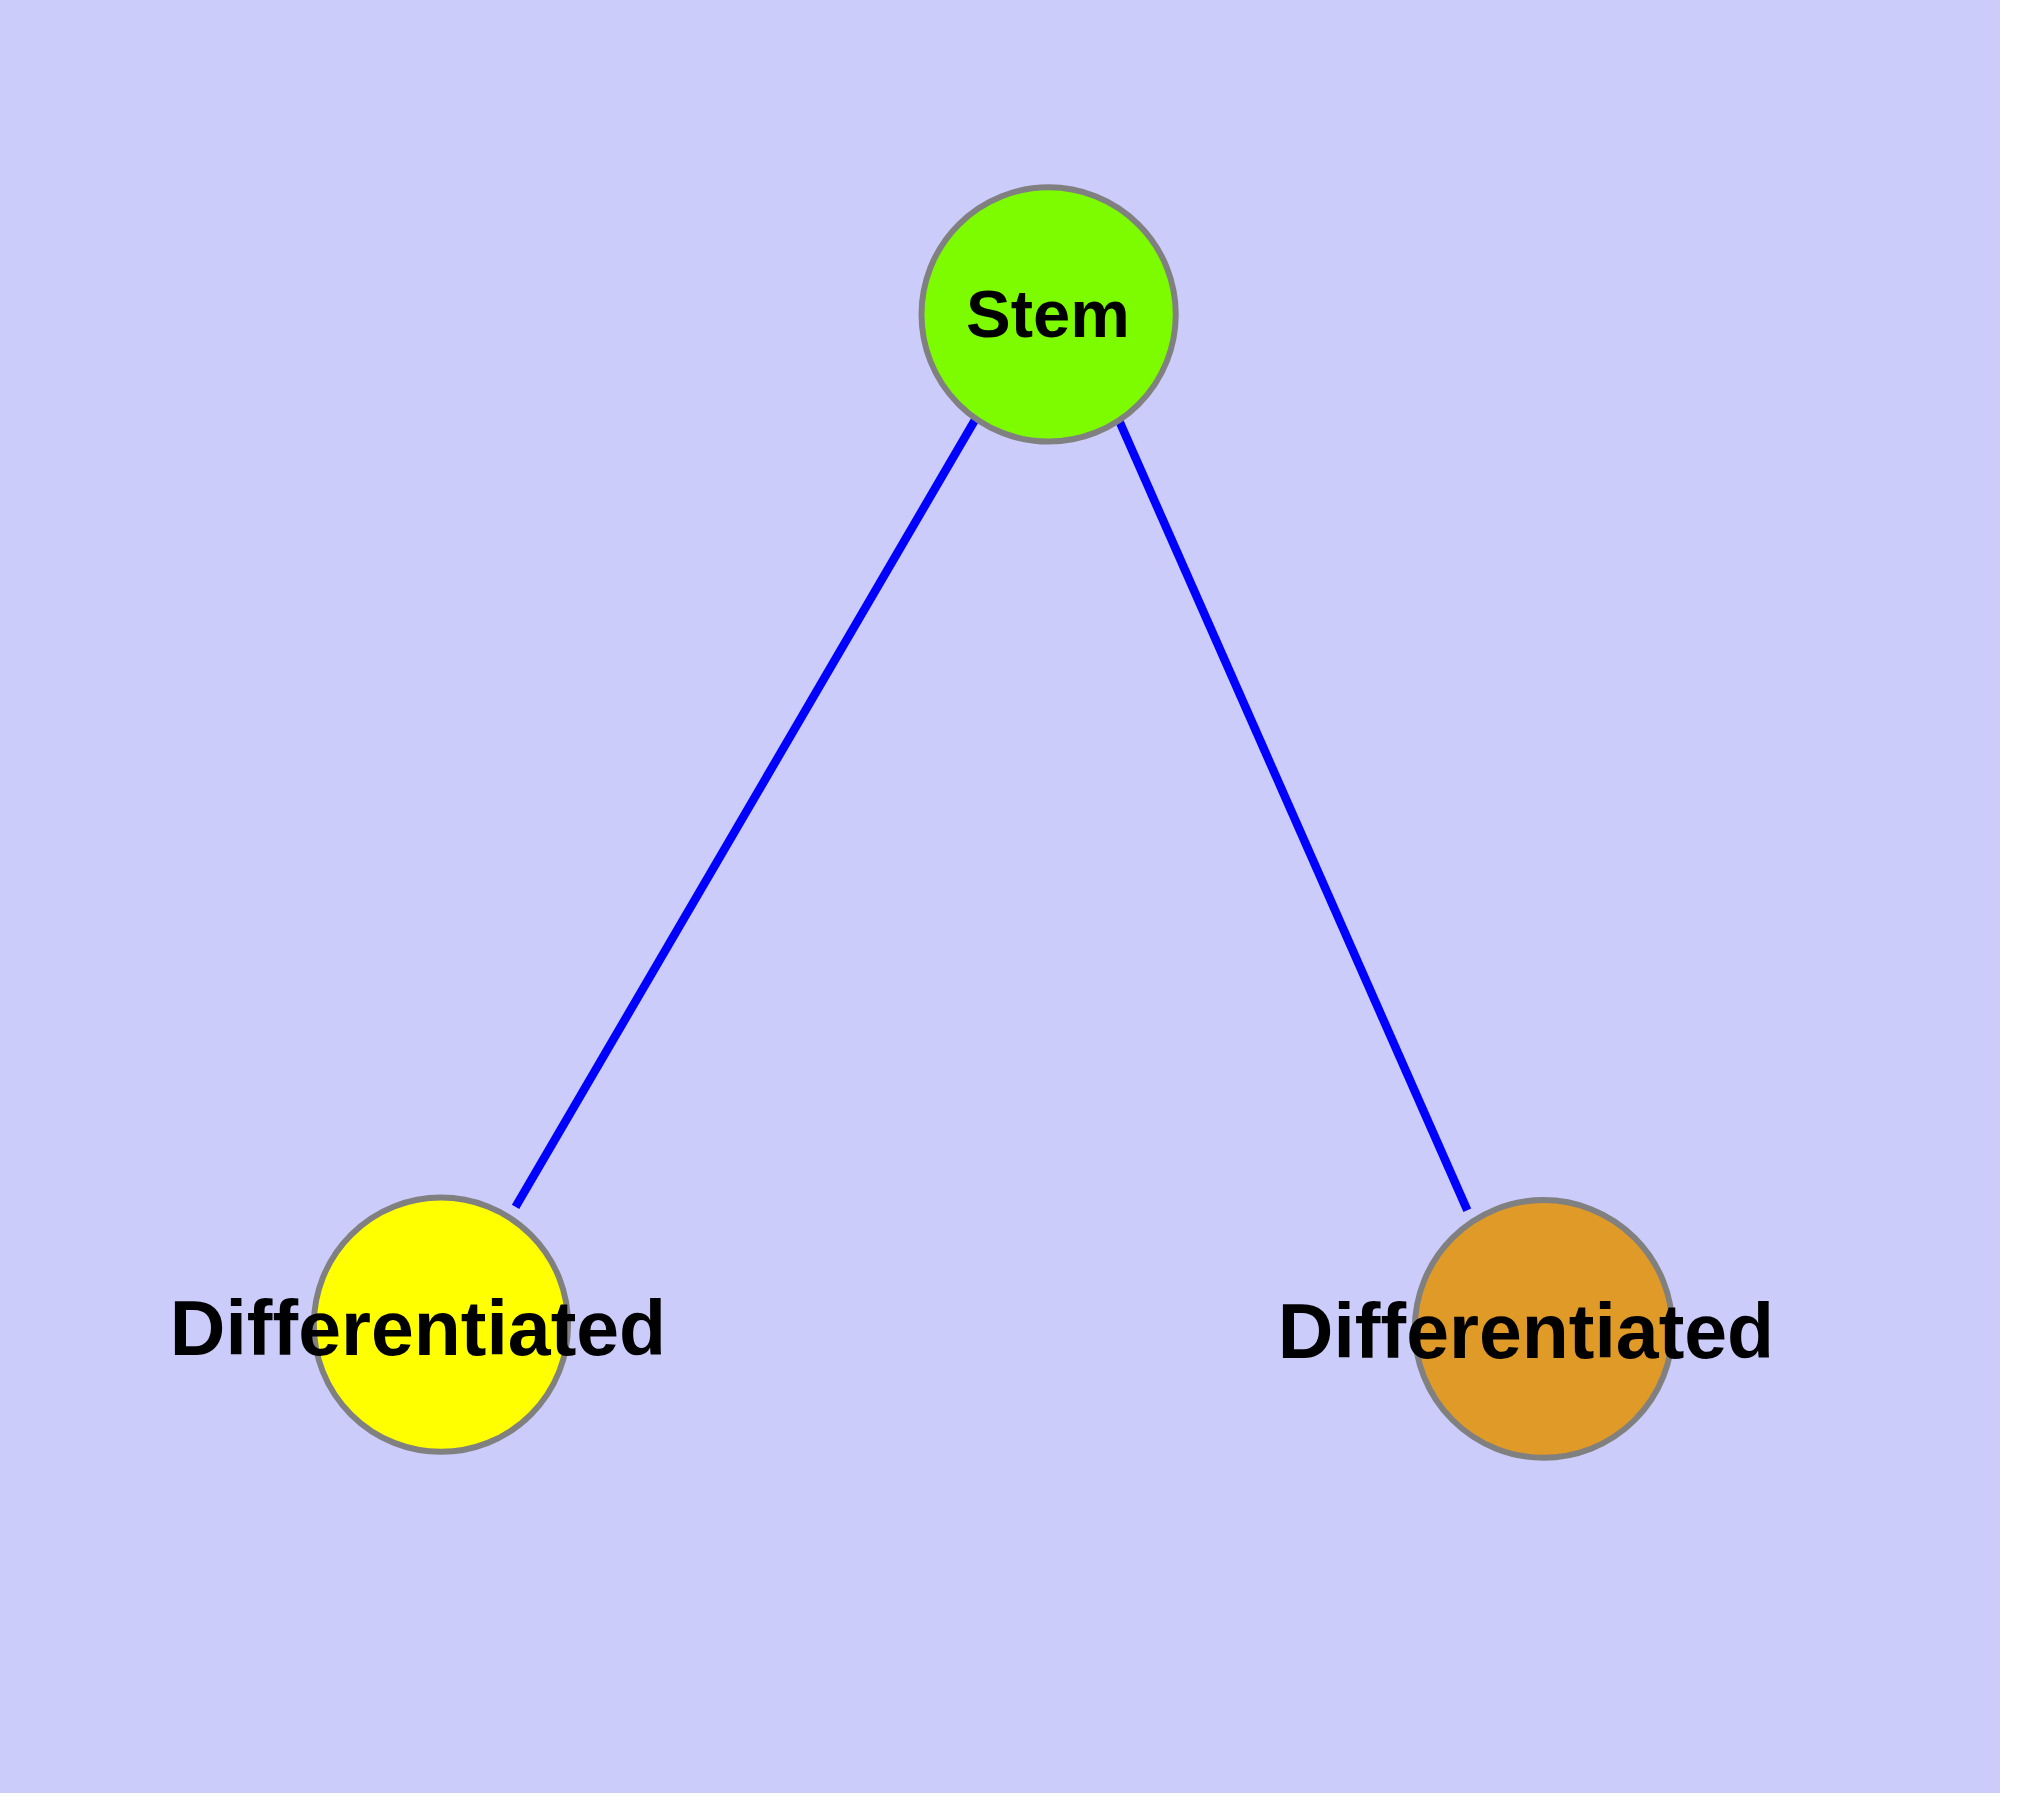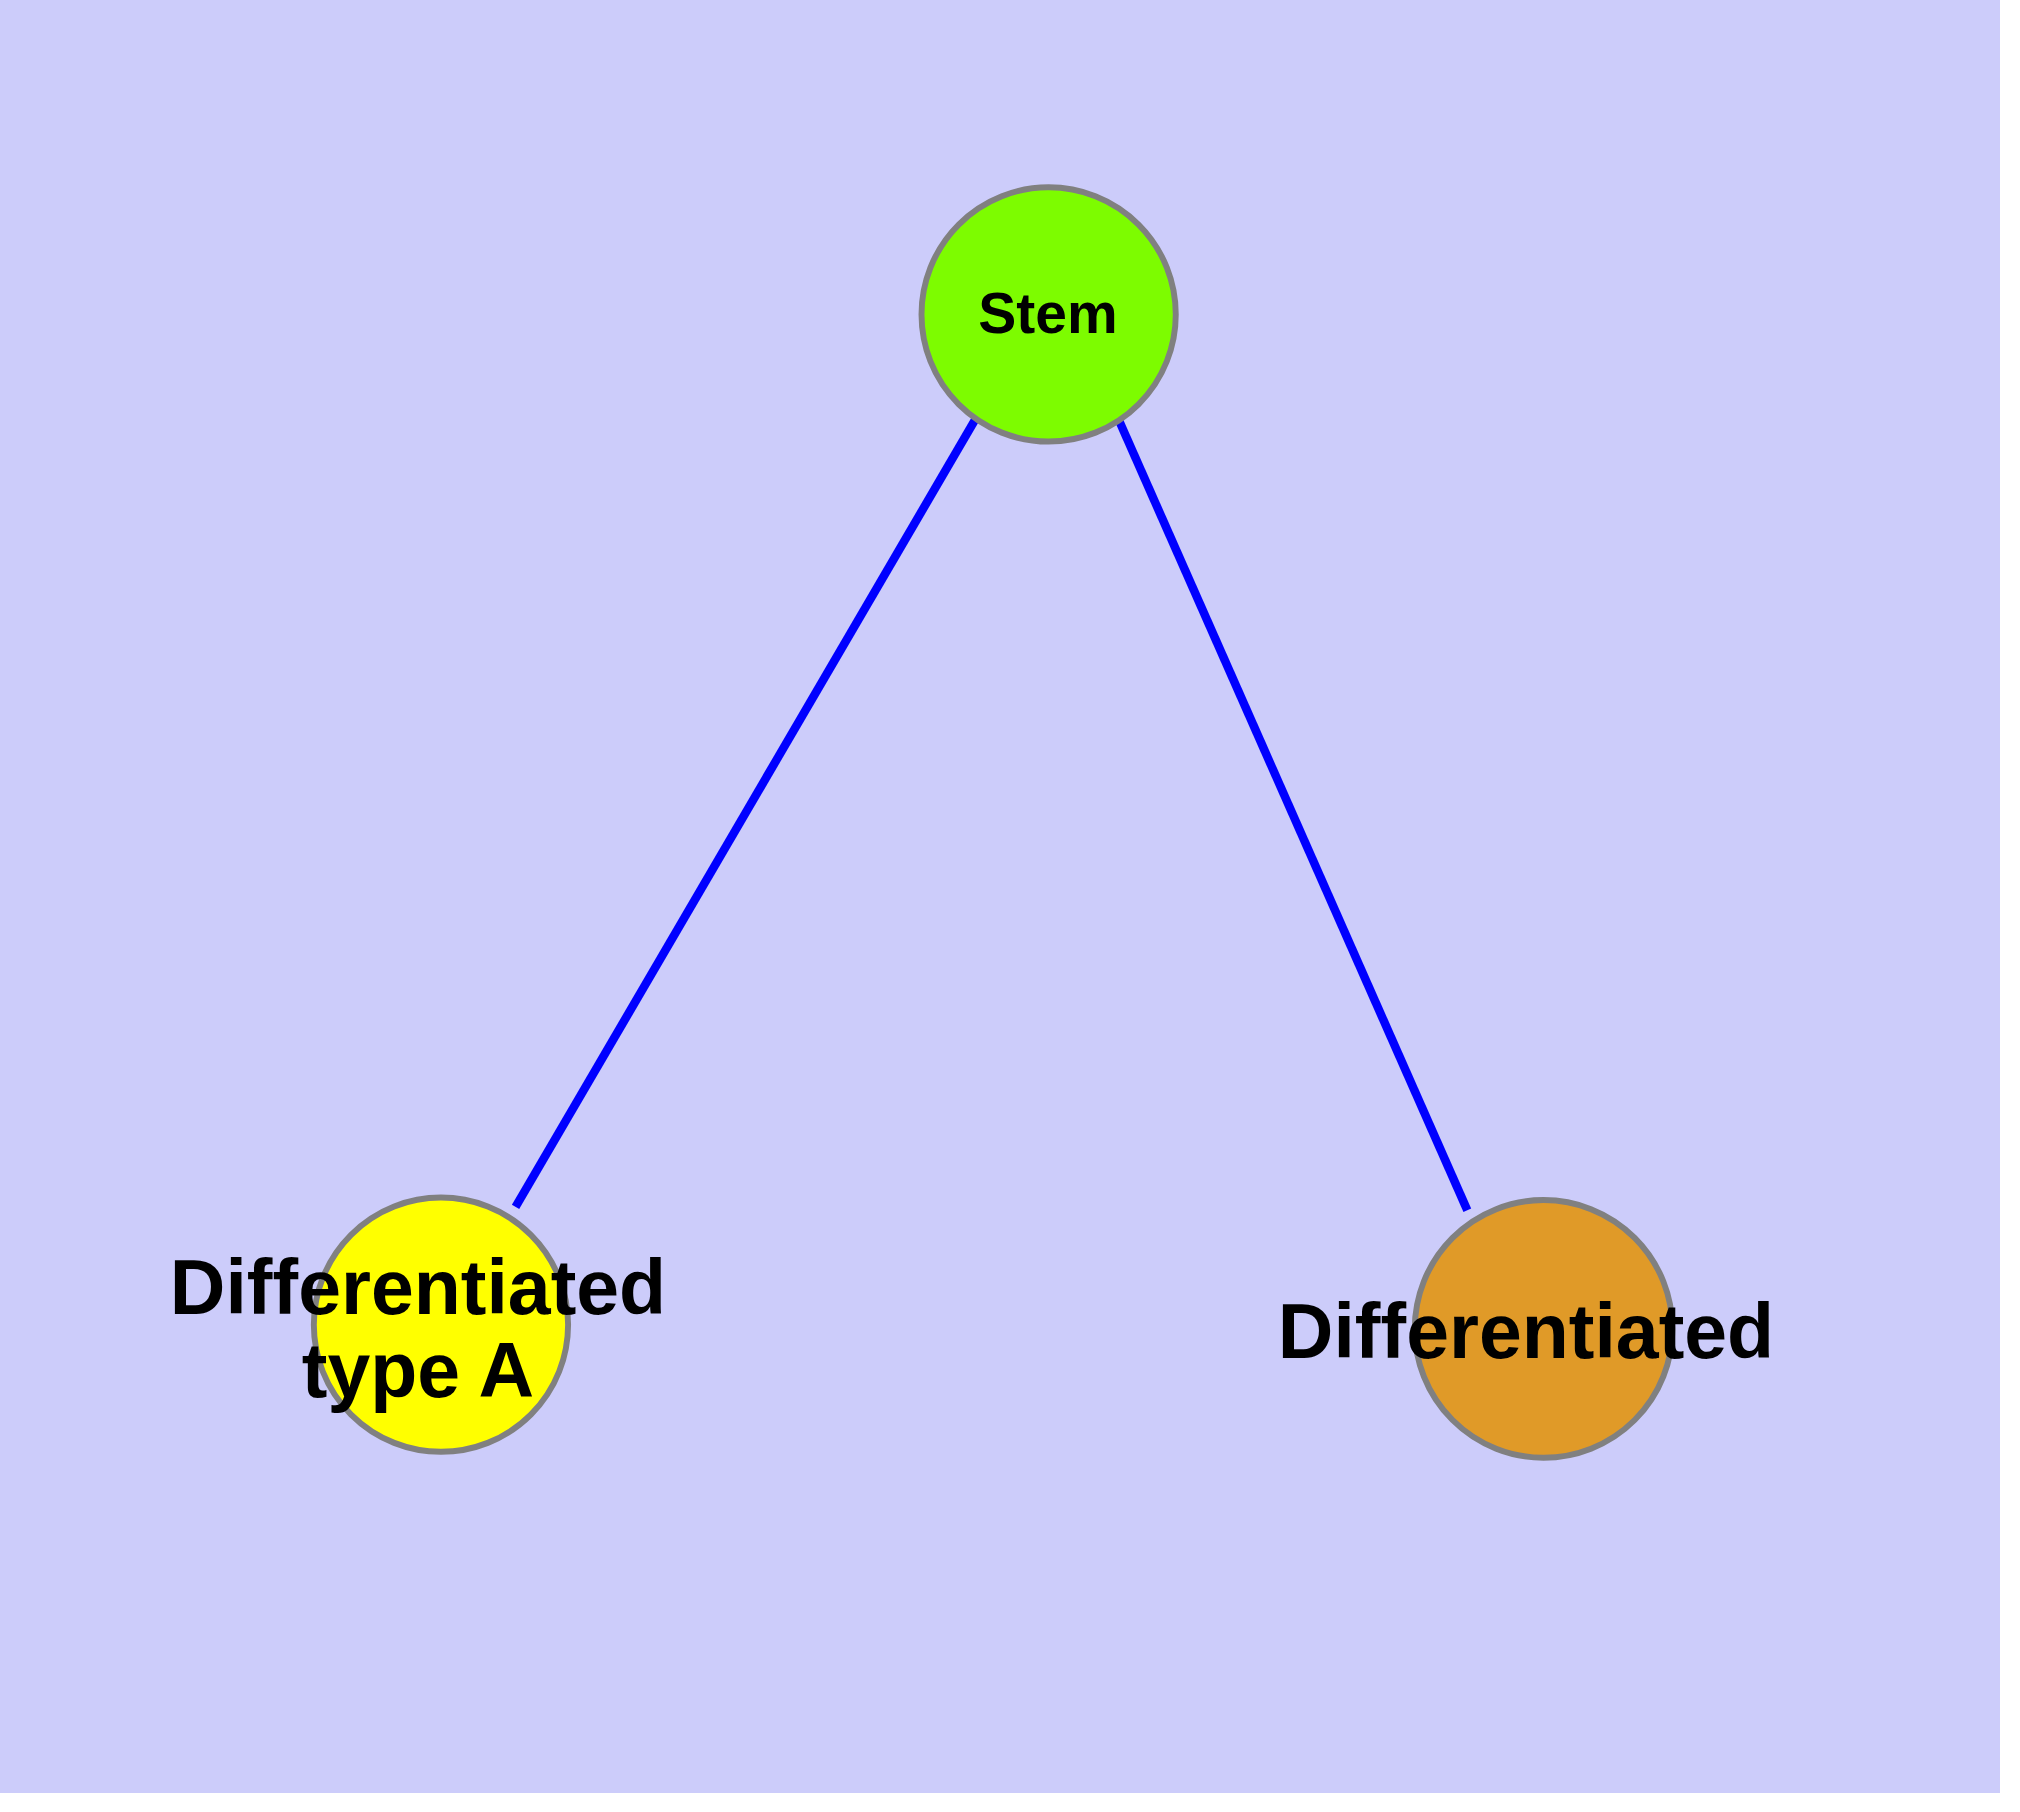--- a/index.html
+++ b/index.html
@@ -74,20 +74,20 @@
       <line x1="1151" y1="494" x2="608" y2="1424" stroke="#0000ff" stroke-width="10" stroke-linecap="butt"></line>
       <line x1="1320" y1="496" x2="1731" y2="1428" stroke="#0000ff" stroke-width="10" stroke-linecap="butt"></line>
     </g>
     <g>
       <circle cx="520" cy="1563" r="150" fill="#ffff00" stroke="#808080" stroke-width="7"></circle>
       <circle cx="1821" cy="1568" r="152" fill="#e09a28" stroke="#808080" stroke-width="7"></circle>
       <circle cx="1237" cy="371" r="150" fill="#7dfc00" stroke="#808080" stroke-width="7"></circle>
     </g>
   </svg>
 
-  <div class="node-label label-stem" style="color: rgb(0, 0, 0); font-size: 57px; font-weight: bold;">Stem</div>
+  <div class="node-label label-stem" style="color: rgb(0, 0, 0); font-size: 67px; font-weight: bold;">Stem</div>
 
-  <div class="node-label label-diff-a" style="color: rgb(0, 0, 0); font-size: 77px; font-weight: bold;"><span>Differentiated</span><br><span>type A</span></div>
+  <div class="node-label label-diff-a" style="color: rgb(0, 0, 0); font-size: 77px; font-weight: bold;"><span>Differentiated</span><br></div>
 
   <div class="node-label label-diff-b" style="color: rgb(0, 0, 0); font-size: 77px; font-weight: bold;"><span>Differentiated</span><br></div>
 
 </div>
 
 
 </body></html>

